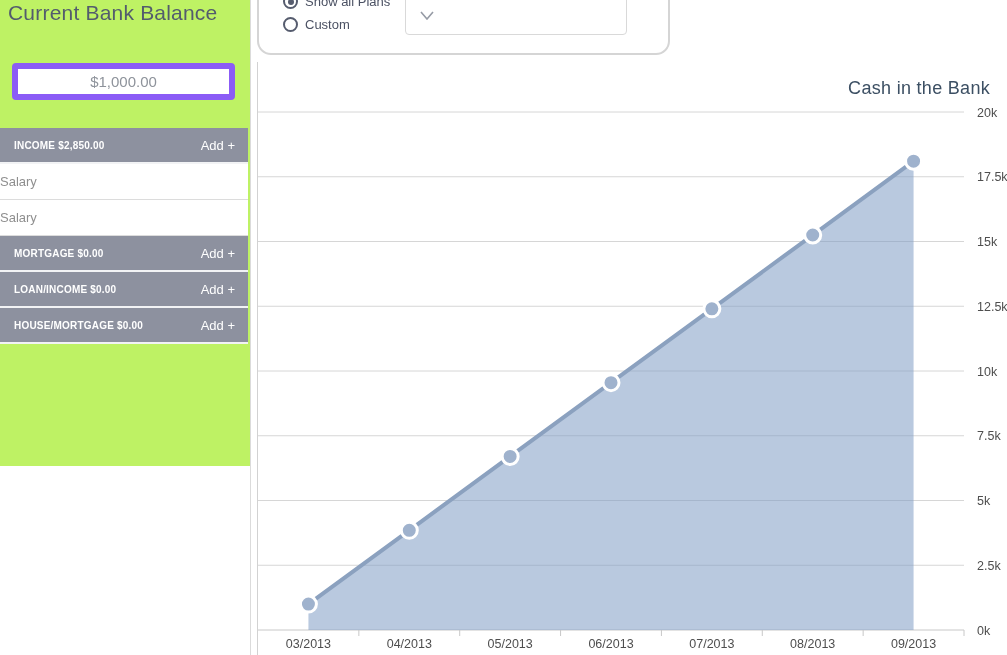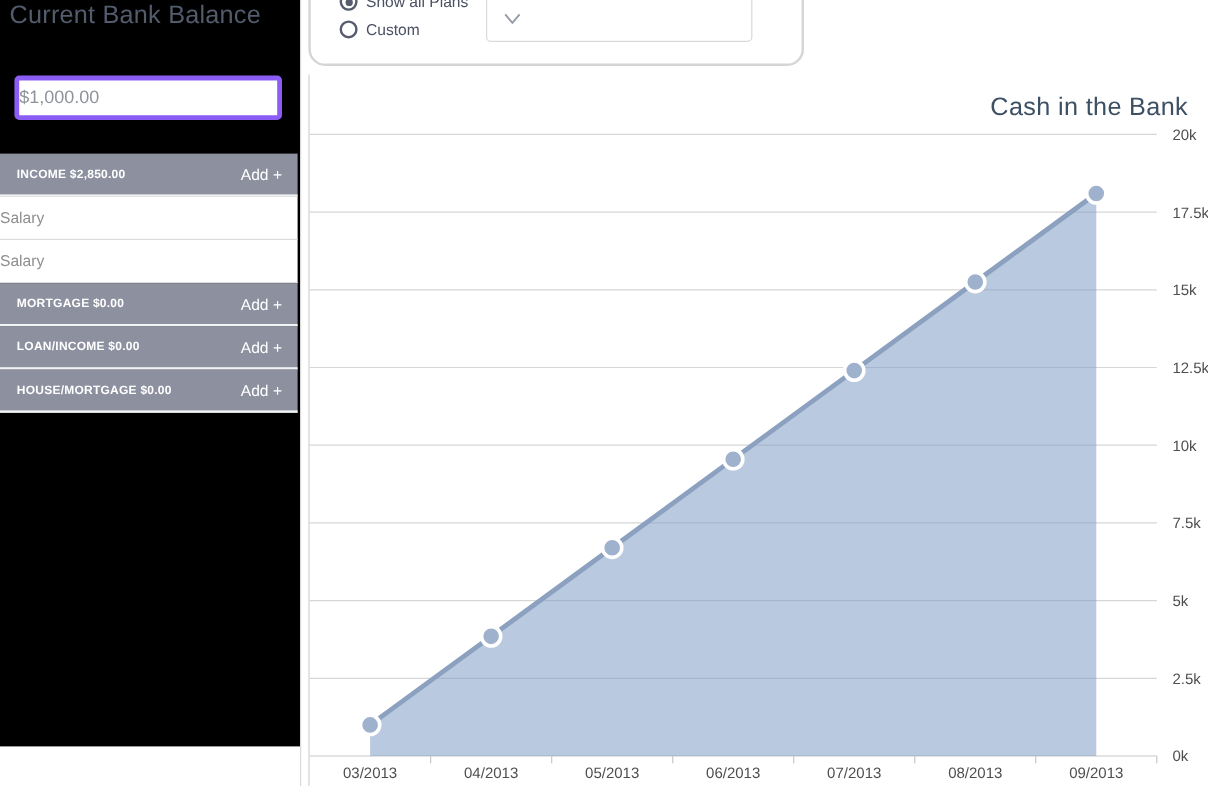--- a/index.html
+++ b/index.html
@@ -1,27 +1,27 @@
 <!DOCTYPE html>
 <html><head>
 <meta charset="utf-8">
 <style>
   * { margin:0; padding:0; box-sizing:border-box; }
   html,body { width:1007px; height:655px; background:#fff; overflow:hidden;
               font-family:"Liberation Sans", sans-serif; }
   #stage { position:relative; width:1007px; height:655px; }
 
   
-  .sidebar { position:absolute; left:0; top:0; width:250px; height:622px; background:#000000; }
+  .sidebar { position:absolute; left:0; top:0; width:250px; height:466px; background:#bef264; }
   .v-divider { position:absolute; left:250px; top:0; width:1px; height:655px; background:#dbdbdb; }
   .sidebar-title { position:absolute; left:8px; top:1px; font-size:21px; font-weight:400;
                    color:#535c6d; letter-spacing:.2px; }
   .balance-input { position:absolute; left:12px; top:63px; width:223px; height:37px;
-                   border:4px solid #8b5cf6; border-radius:4px; background:#fff;
-                   font-size:15px; color:#8e939b;
+                   border:6px solid #8b5cf6; border-radius:4px; background:#fff;
+                   text-align:center; font-size:15px; color:#8e939b;
                    font-family:"Liberation Sans", sans-serif; outline:none; }
   .sections { position:absolute; left:0; top:128px; width:248px; }
   .sec-header { height:36px; background:#8d919f; color:#fff; display:flex;
                 align-items:center; justify-content:space-between;
                 padding:0 13px 0 14px; border-bottom:2px solid #f2f3f5; }
   .sec-header .sec-label { font-size:10px; font-weight:bold; letter-spacing:.2px; }
   .sec-header .add-btn { font-size:13px; font-weight:normal; cursor:pointer; }
   .sec-item { height:36px; background:#fff; color:#8f8f8f; font-size:13px;
               display:flex; align-items:center; padding-left:0;
               border-bottom:1px solid #dcdcdc; }
@@ -40,21 +40,21 @@
   .plan-select { position:absolute; left:146px; top:13px; width:222px; height:40px;
                  border:1px solid #d9d9d9; border-radius:4px; background:#fff;
                  display:flex; align-items:center; padding:0 12px 0 14px;
                  cursor:pointer; }
   .plan-select .sel-text { flex:1; font-size:15px; color:#6f7682; }
   .chev { width:14px; height:9px; }
 
   
   .plot-left-border { position:absolute; left:257px; top:62px; width:1px; height:593px;
                       background:#d2d2d2; }
-  .chart-title { position:absolute; right:17px; top:78px; font-size:21px;
+  .chart-title { position:absolute; right:17px; top:78px; font-size:18px;
                  font-weight:400; color:#3c4f63; letter-spacing:.3px;margin-left:40px; }
   #chart-svg { position:absolute; left:257px; top:60px; }
   .axis-text { font-family:"Liberation Sans", sans-serif; font-size:12.5px; fill:#4e4e4e; }
 </style>
 </head>
 <body>
 
 <div id="stage">
 
   <div class="sidebar">

